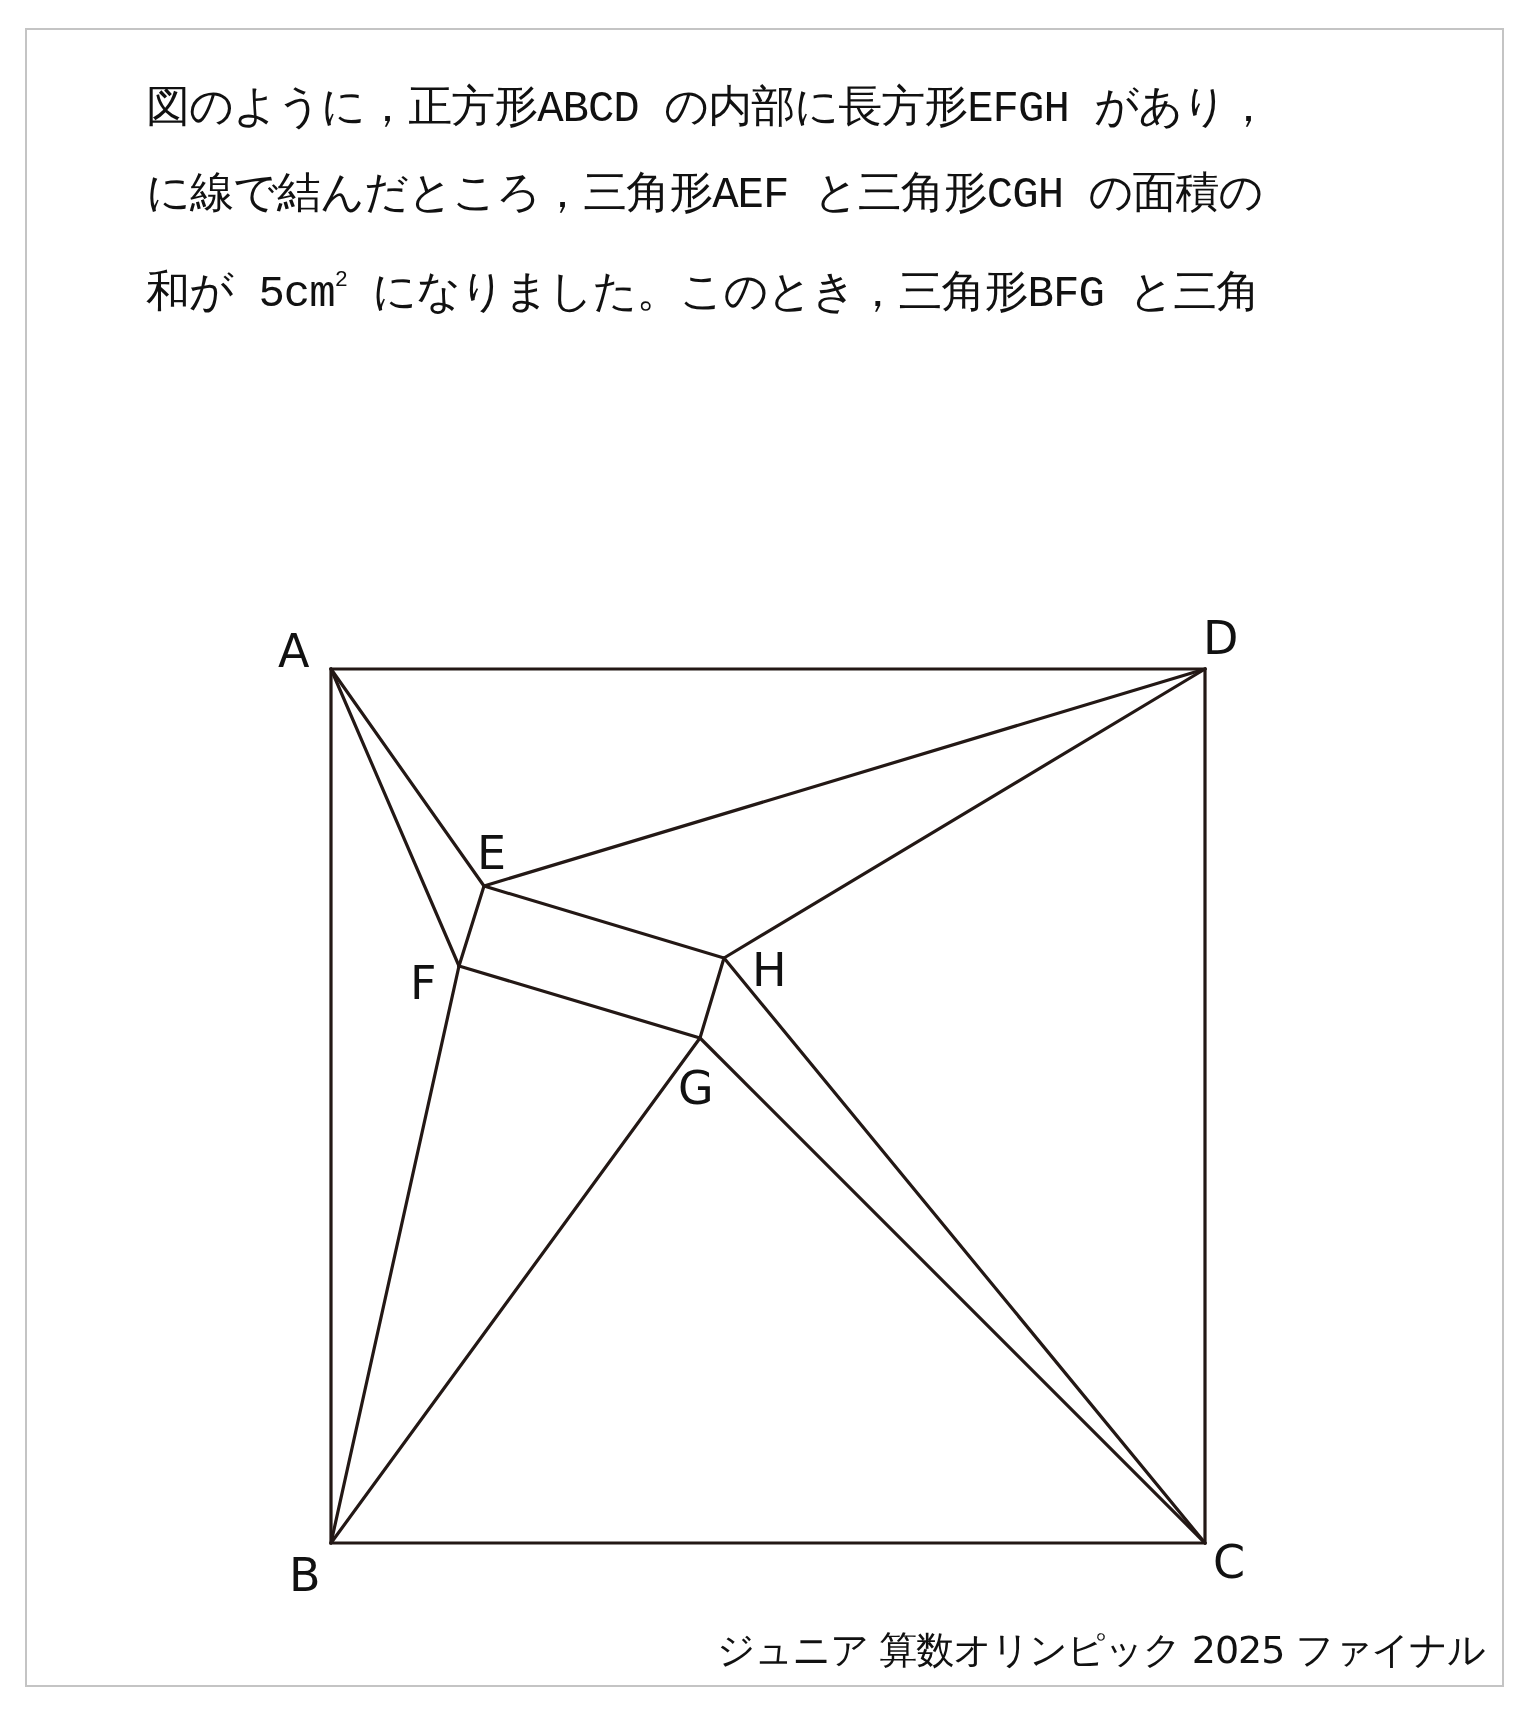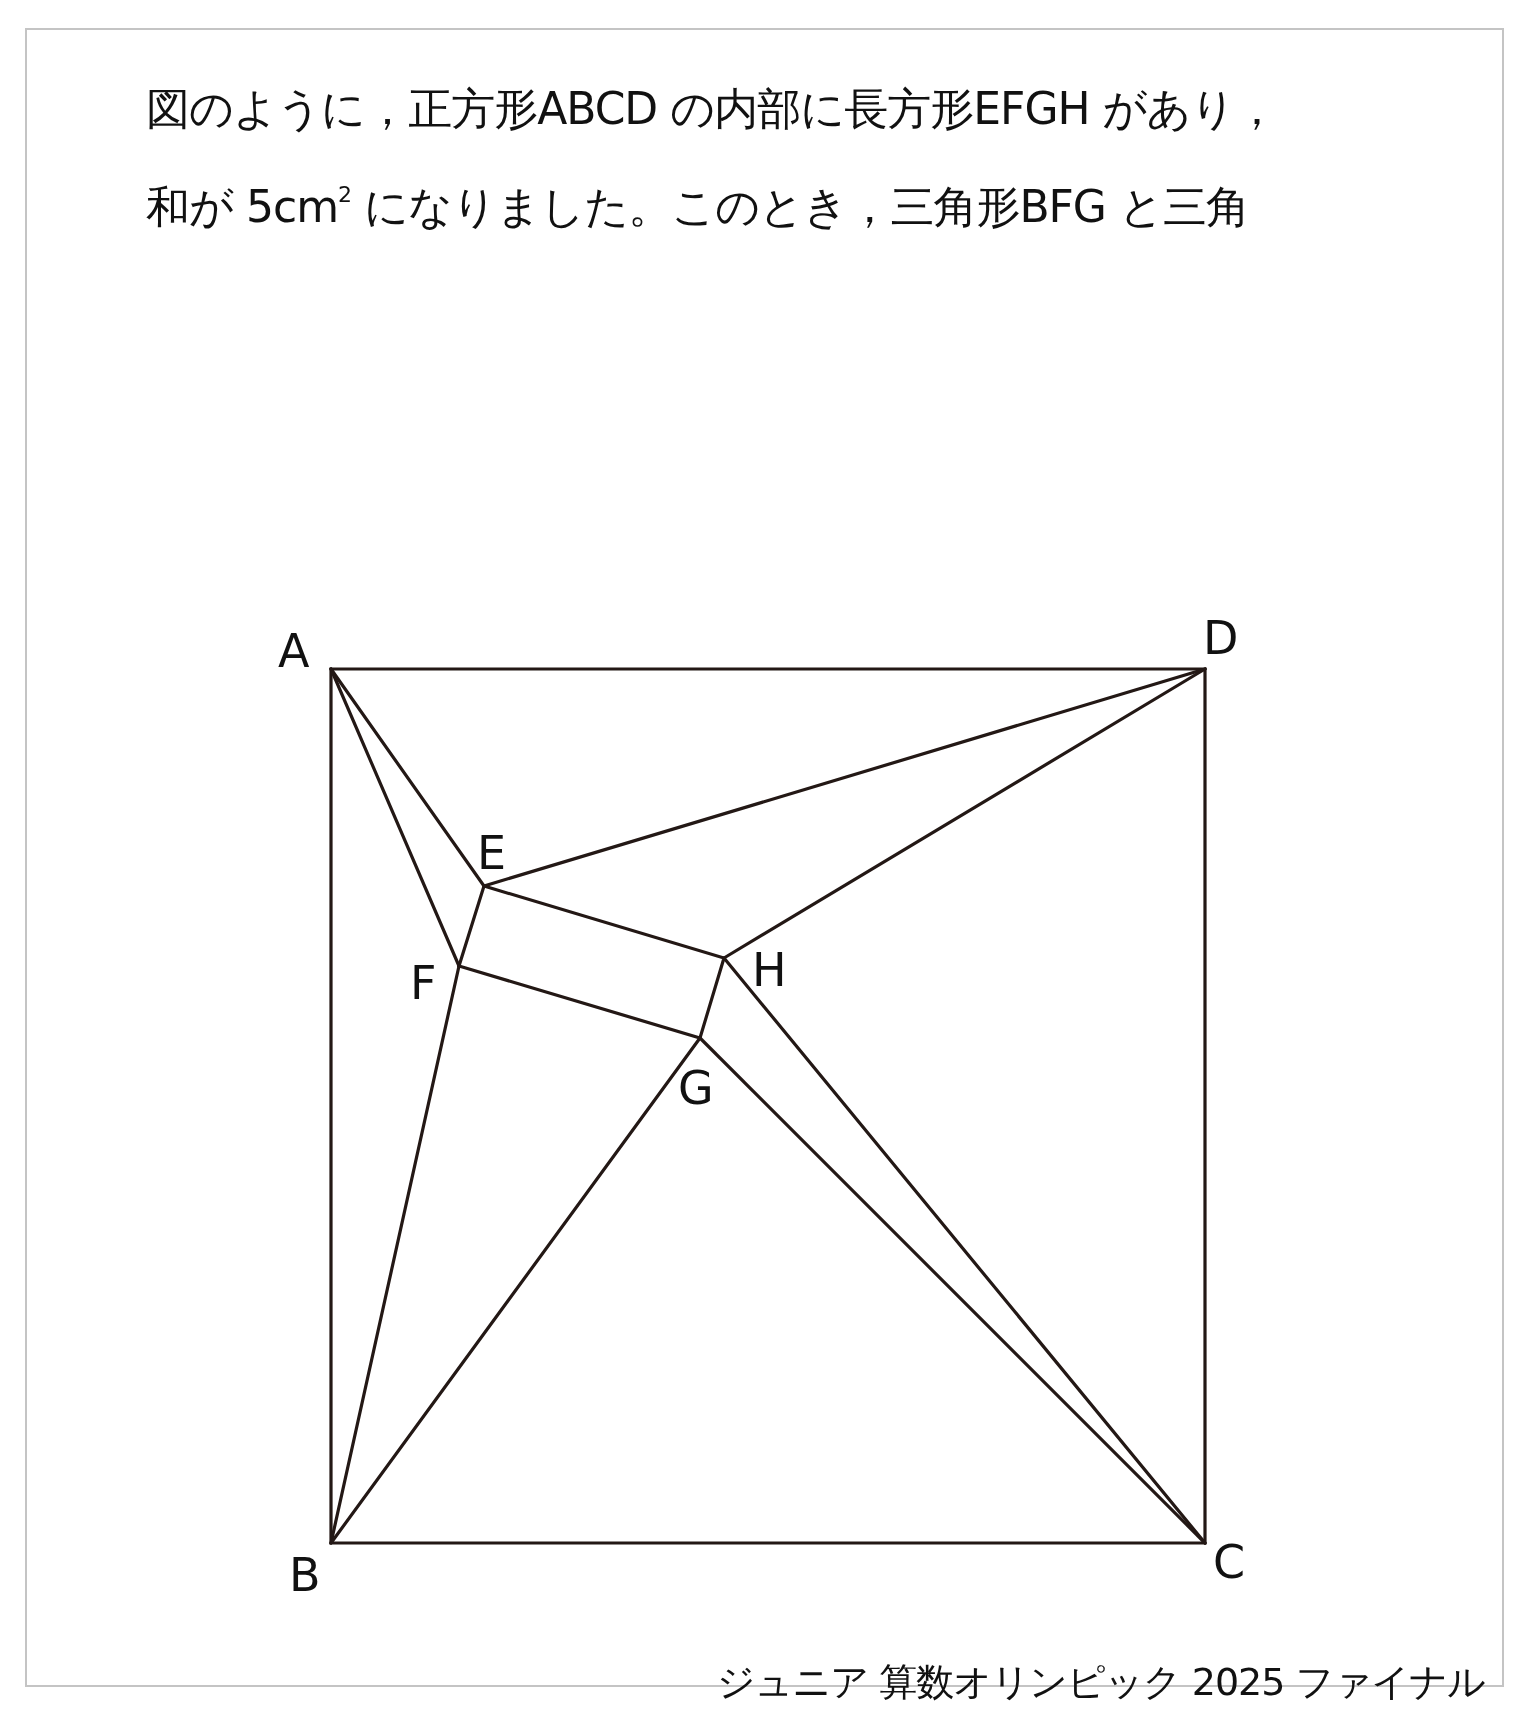--- a/index.html
+++ b/index.html
@@ -1,35 +1,36 @@
 <!DOCTYPE html>
 <html><head>
 <meta charset="utf-8">
 <style>
   html, body { margin: 0; padding: 0; background: #ffffff; }
   body { width: 1529px; height: 1721px; position: relative; overflow: hidden;
          font-family: "DejaVu Sans", sans-serif; color: #111; }
   .frame { position: absolute; left: 25px; top: 28px; width: 1479px; height: 1659px;
            border: 2px solid #c4c4c4; box-sizing: border-box; }
-  .problem { position: absolute; left: 146px; top: 66px; width: 1290px; }
+  .problem { position: absolute; left: 146px; top: 66px; width: 1290px; font-family: Liberation Mono, monospace; }
   .line { font-size: 44px; line-height: 86px; height: 86px; white-space: nowrap;
           letter-spacing: -1px; }
   .line sup { font-size: 22px; vertical-align: 20px; }
   svg.figure { position: absolute; left: 0; top: 0; }
   .lbl { font-family: "DejaVu Sans", sans-serif; font-size: 46px; fill: #111; }
   .footer { position: absolute; right: 44px; top: 1625px; font-size: 38px; color: #111;
-            white-space: nowrap; letter-spacing: -1px; margin-top: 32px; }
+            white-space: nowrap; letter-spacing: -1px; }
 </style>
 </head>
 <body>
 
 <div class="frame"></div>
 
 <div class="problem">
   <div class="line">図のように，正方形ABCD の内部に長方形EFGH があり，</div>
+  <div class="line">に線で結んだところ，三角形AEF と三角形CGH の面積の</div>
   <div class="line"><span>和が 5cm</span><sup>2</sup><span> になりました。このとき，三角形BFG と三角</span></div>
 </div>
 
 <svg class="figure" width="1529" height="1721" viewBox="0 0 1529 1721">
   <g stroke="#231815" stroke-width="3.2" fill="none" stroke-linejoin="miter" stroke-linecap="round">
 
     <polygon points="331,669 1205,669 1205,1543 331,1543"></polygon>
 
     <polygon points="484,886 459,966 700,1038 724,958"></polygon>
 

